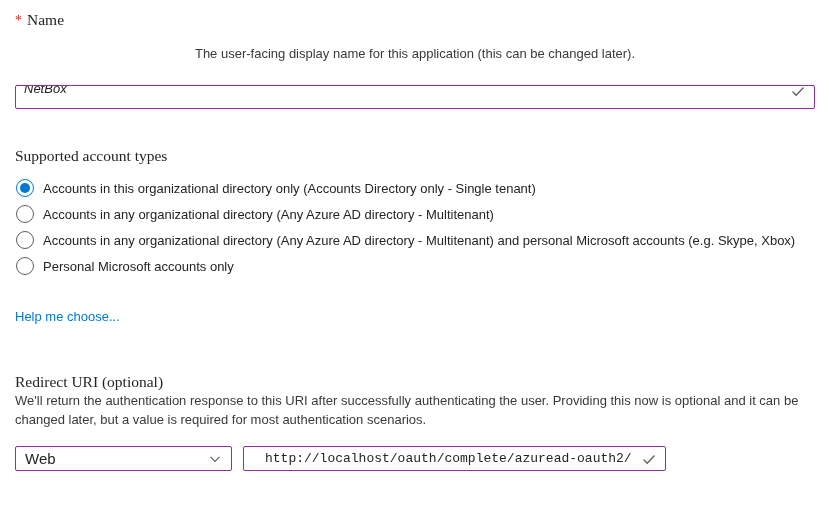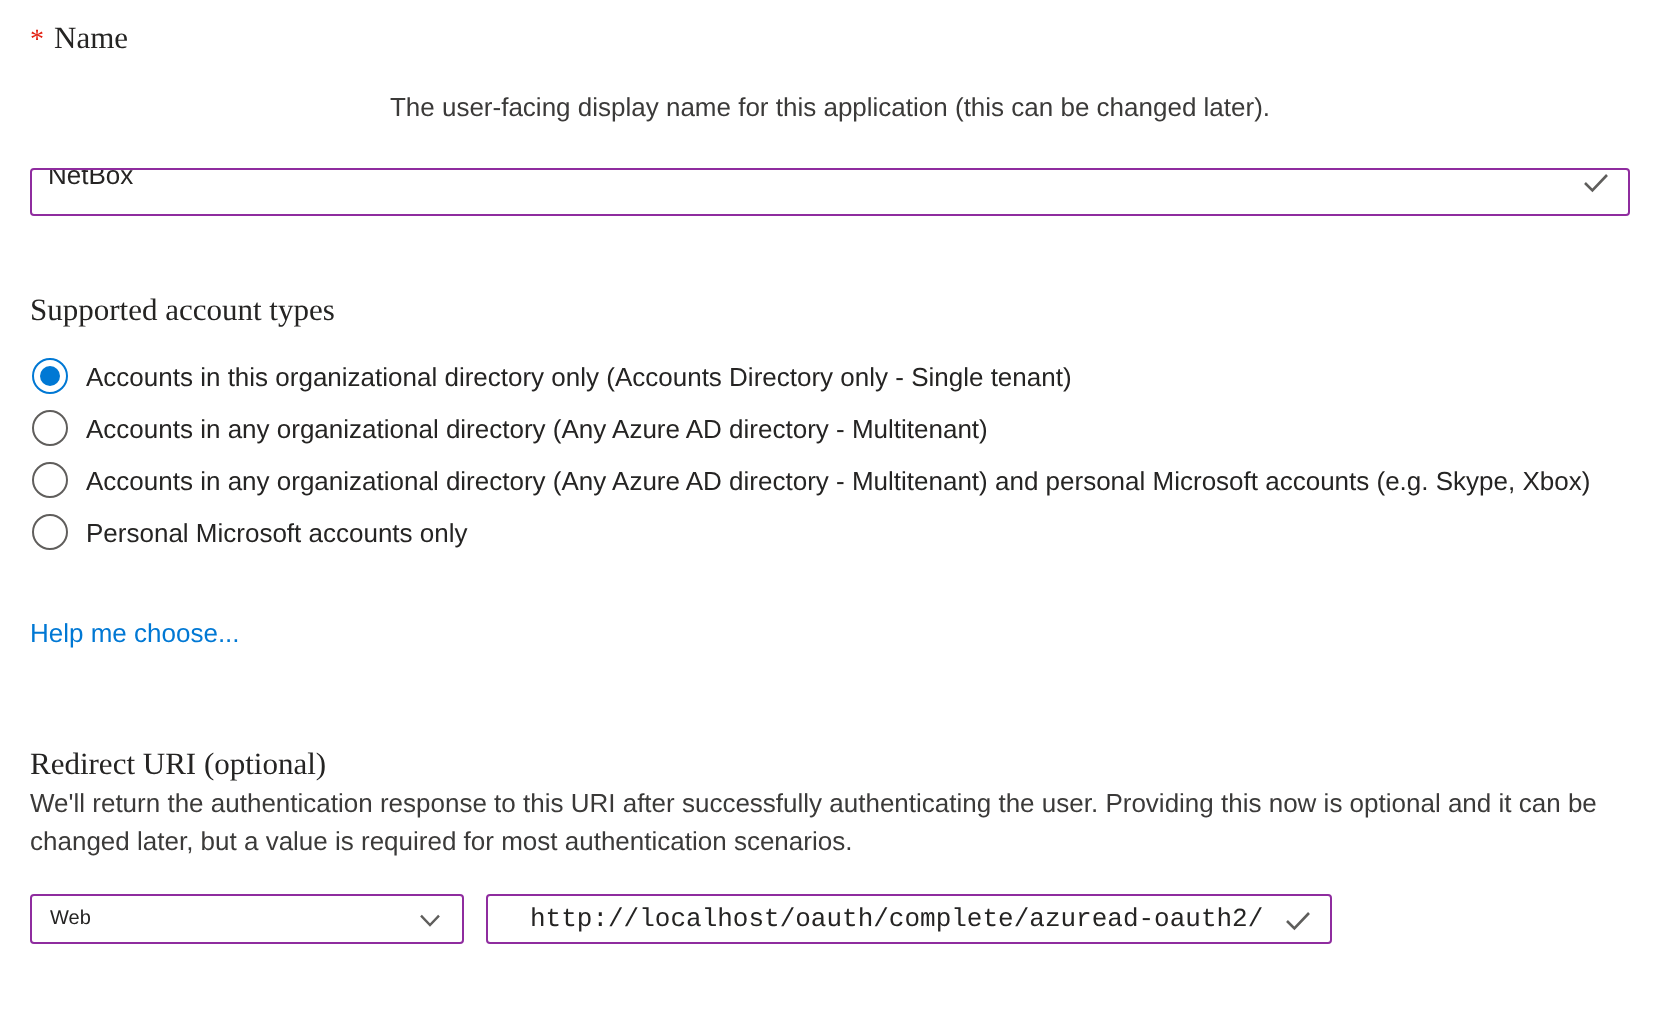--- a/index.html
+++ b/index.html
@@ -38,20 +38,21 @@
   .textbox {
     width: 100%; height: 24px;
     border: 1px solid #8f2c9f;
     border-radius: 2px;
     padding: 0 30px 16px 8px;
     font-family: "Liberation Sans", sans-serif;
     font-size: 13px;
     color: #252423;
     outline: none;
     background: #fff;
+    font-style: italic;
   }
   .valid-check {
     position: absolute; right: 9px; top: 4px;
     width: 16px; height: 16px;
     pointer-events: none;
   }
 
   
   .accounts-title { margin-top: 44px; }
   .question { margin-top: 15px; font-size: 13px; color: #3b3a39; }
@@ -100,21 +101,21 @@
     margin-top: 17px;
     display: flex;
     align-items: center;
   }
   .platform-select {
     position: relative;
     width: 217px; height: 25px;
     border: 1px solid #8f2c9f;
     border-radius: 2px;
     background: #fff;
-    font-size: 10px;
+    font-size: 15px;
     color: #252423;
     line-height: 23px;
     padding: 0 28px 0 9px;
     cursor: pointer;
   }
   .chevron {
     position: absolute; right: 9px; top: 5px;
     width: 14px; height: 14px;
     pointer-events: none;
   }

